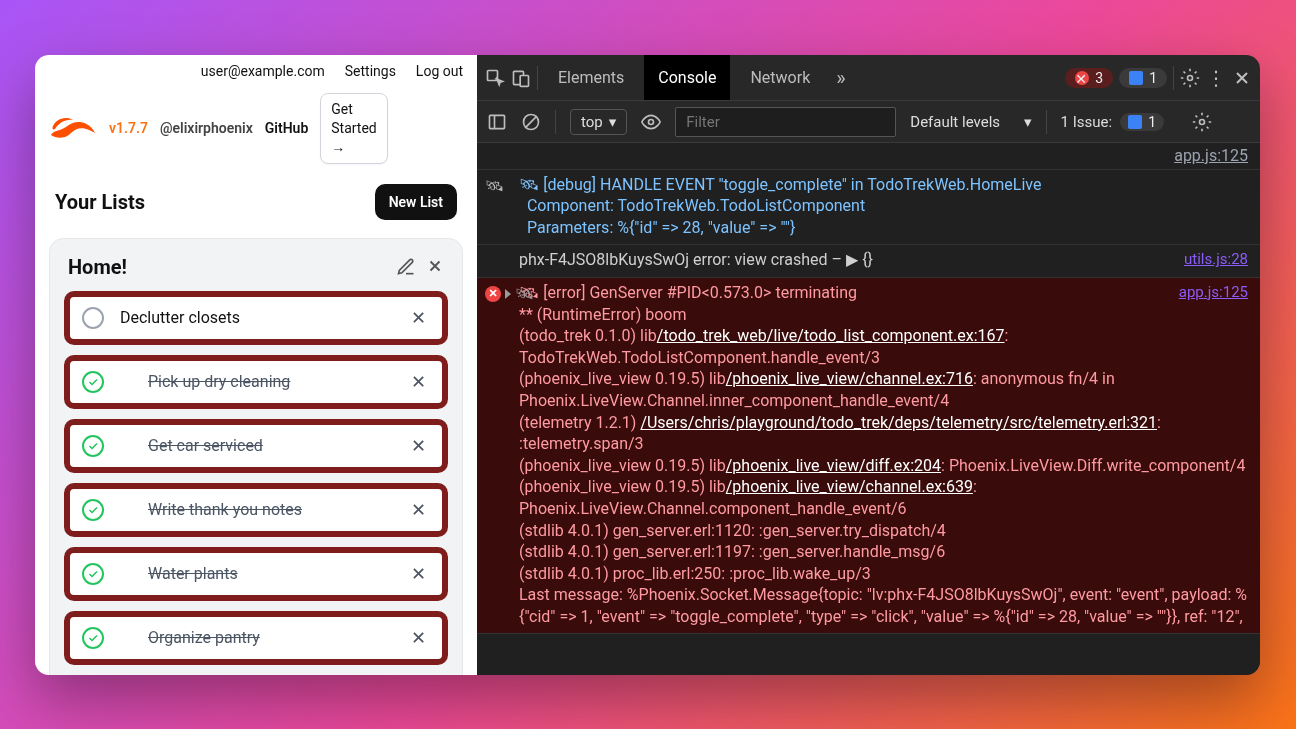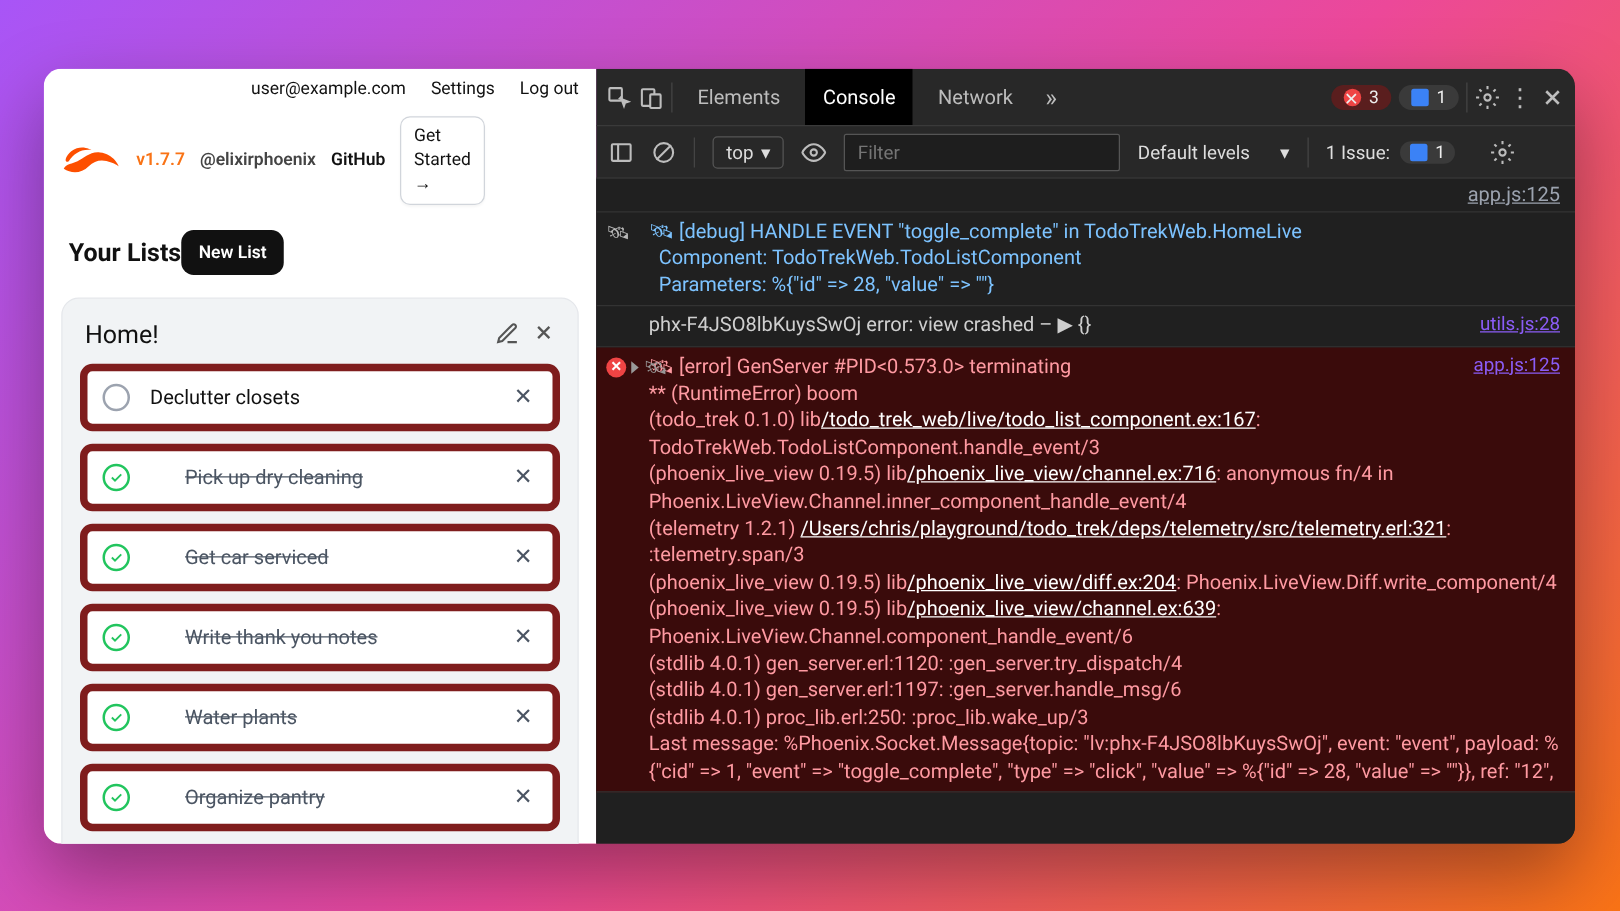--- a/index.html
+++ b/index.html
@@ -8,26 +8,26 @@
   
   .app{width:442px;height:100%;background:#fff;display:flex;flex-direction:column;}
   .topbar{display:flex;justify-content:flex-end;gap:20px;padding:8px 14px;font-size:14px;color:#111;}
   .topbar a{color:#111;text-decoration:none;}
   .header2{display:flex;align-items:center;gap:12px;padding:6px 14px 20px;}
   .logo{width:48px;height:30px;}
   .version{color:#f97316;font-weight:600;font-size:14px;}
   .handle{color:#444;font-size:14px;font-weight:600;}
   .ghlink{color:#111;font-size:14px;font-weight:600;}
   .getstarted{border:1px solid #d1d5db;border-radius:8px;padding:6px 10px;font-size:14px;color:#111;background:#fff;line-height:1.35;box-shadow:0 1px 2px rgba(0,0,0,.04);}
-  .lists-head{display:flex;align-items:center;padding:0 20px 18px;}
+  .lists-head{display:flex;align-items:center;justify-content:space-between;padding:0 20px 18px;}
   .lists-head h2{font-size:20px;font-weight:700;color:#111;}
   .newlist{background:#111;color:#fff;border:none;border-radius:10px;padding:10px 14px;font-size:14px;font-weight:600;}
   .card{margin:0 14px;background:#f1f3f5;border:1px solid #e5e7eb;border-radius:14px;padding:16px 14px;}
   .cardhead{display:flex;align-items:center;justify-content:space-between;margin-bottom:12px;padding:0 4px;}
-  .cardhead h3{font-size:20px;font-weight:400;color:#111;}
+  .cardhead h3{font-size:20px;font-weight:700;color:#111;}
   .cardhead .icons{display:flex;gap:10px;color:#555;}
   .todo{display:flex;align-items:center;background:#fff;border:6px solid #7f1d1d;border-radius:10px;padding:10px 12px;margin-bottom:10px;}
   .check{width:22px;height:22px;border-radius:50%;border:2px solid #22c55e;display:flex;align-items:center;justify-content:center;flex-shrink:0;}
   .check.pending{border-color:#9ca3af;}
   .check svg{width:12px;height:12px;}
   .tlabel{margin-left:16px;font-size:16px;color:#111;flex:1;}
   .done{text-decoration:line-through;color:#4b5563;margin-left:44px;}
   .del{color:#4b5563;font-size:18px;line-height:1;padding:0 4px;cursor:pointer;}
   .iconbtn{cursor:pointer;display:inline-flex;}
   

